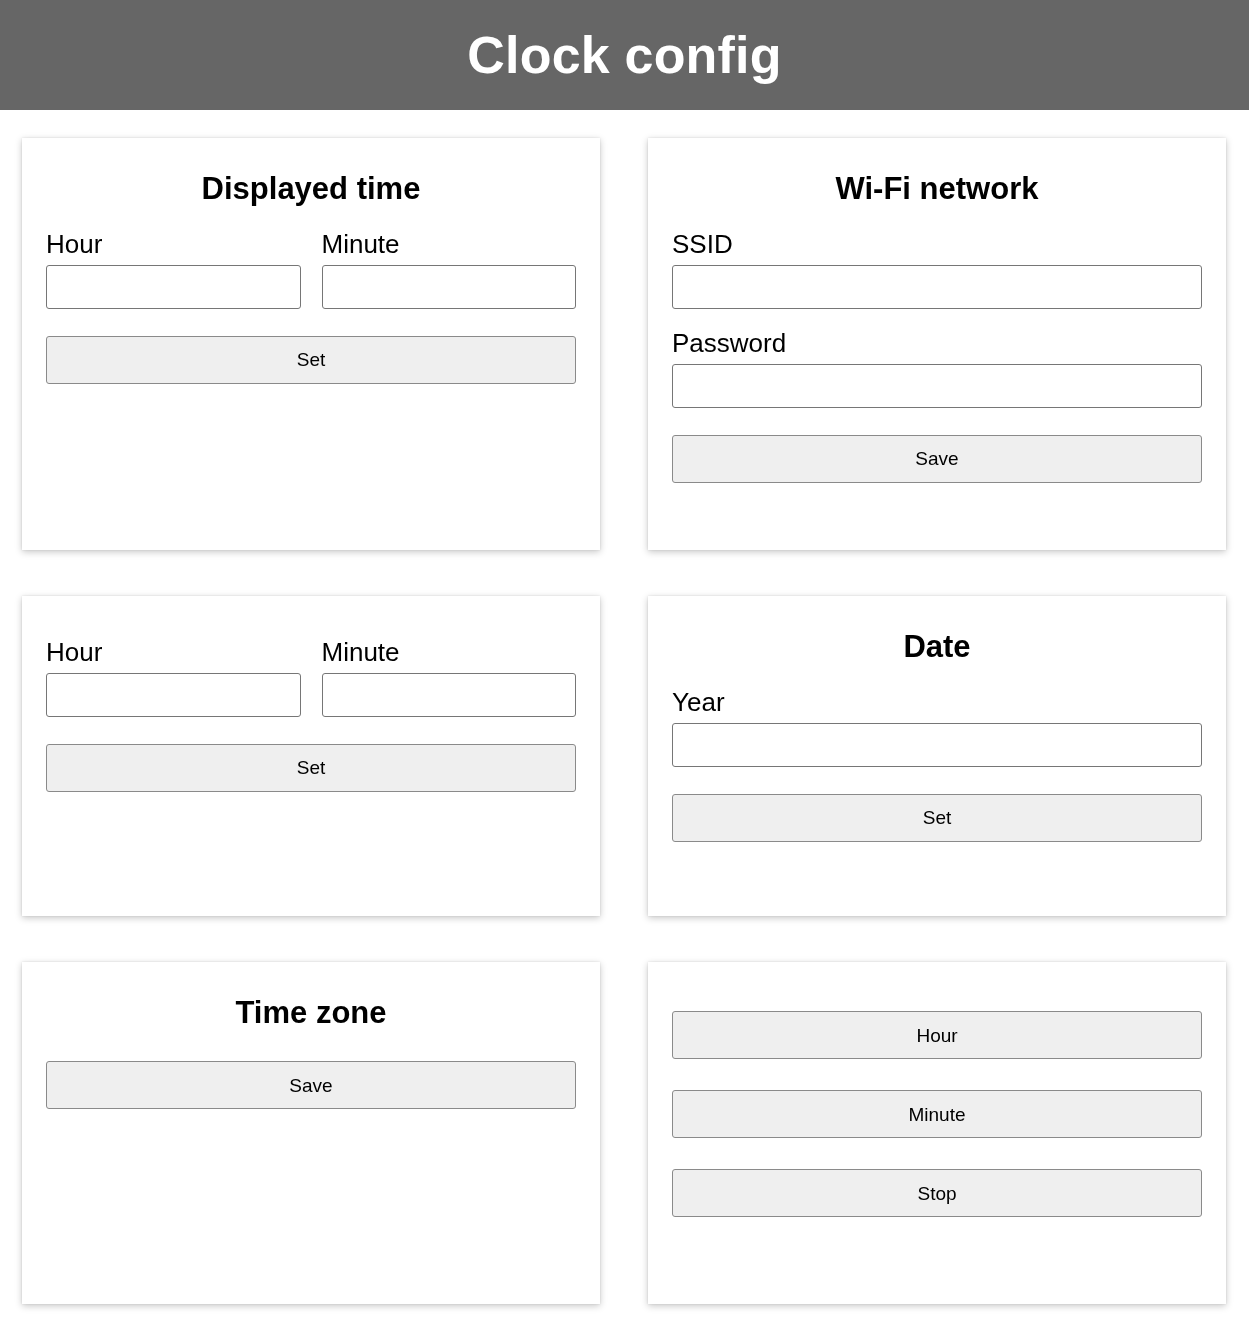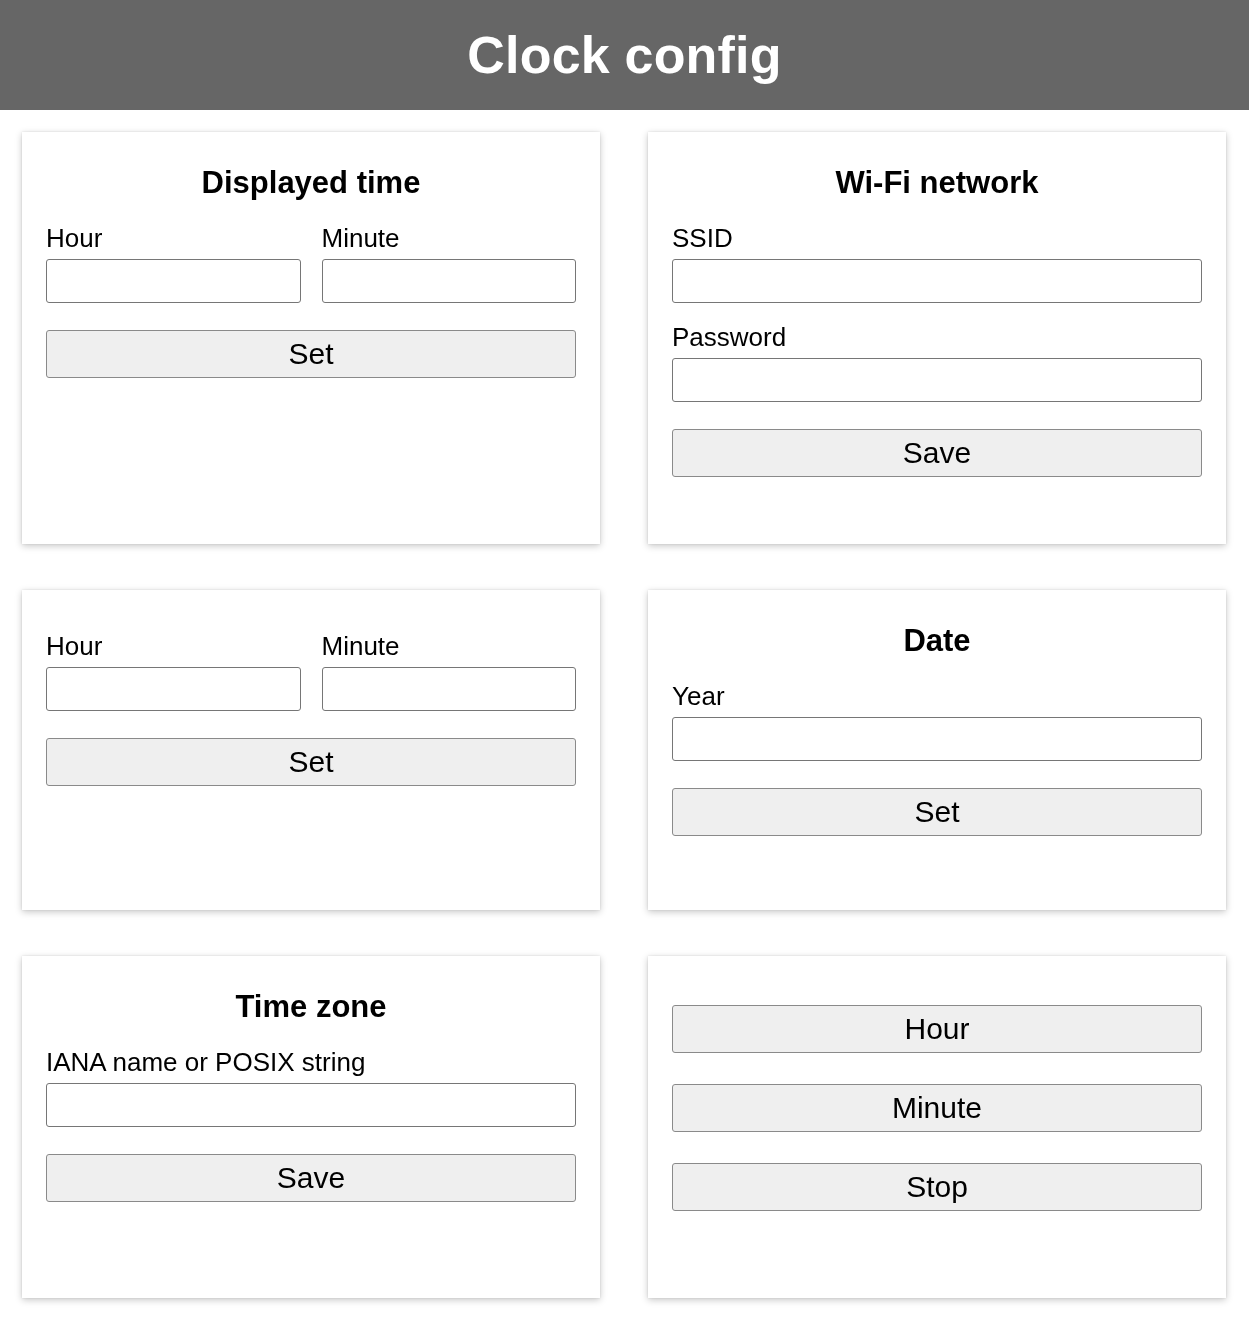--- a/index.html
+++ b/index.html
@@ -33,21 +33,21 @@
     letter-spacing: 0.2px;
     line-height: 1;
   }
 
   
   .grid {
     display: grid;
     grid-template-columns: 578px 578px;
     column-gap: 48px;
     row-gap: 46px;
-    padding: 22px 23px 23px 22px;
+    padding: 28px 23px 23px 22px;
     box-sizing: border-box;
     align-items: stretch;
   }
 
   .card {
     background: #ffffff;
     box-shadow: 0 2px 7px rgba(0,0,0,0.22), 0 0 2px rgba(0,0,0,0.10);
     box-sizing: border-box;
     padding: 22px 24px 22px 24px;
     display: flex;
@@ -102,21 +102,21 @@
   
   .btn {
     display: block;
     width: 100%;
     height: 48px;
     margin-top: 27px;
     background: #efefef;
     border: 1px solid #8a8a8a;
     border-radius: 3px;
     font-family: "Liberation Sans", sans-serif;
-    font-size: 30px;
+    font-size: 19px;
     color: #000000;
     text-align: center;
     line-height: 1;
     cursor: pointer;
     box-sizing: border-box;
   }
   .btn-stack .btn { margin-top: 31px; }
   .btn-stack .btn:first-child { margin-top: 27px; }
 </style>
 </head>
@@ -180,26 +180,20 @@
       <div class="field">
         <label class="field-label">Year</label>
         <input class="text-input" type="text" value="" style="">
       </div>
     </div>
     <button class="btn">Set</button>
   </section>
 
   <section class="card card-row-3">
     <h2 class="card-title">Time zone</h2>
-    <div class="field-block">
-      <div class="field">
-        <label class="field-label">IANA name or POSIX string</label>
-        <input class="text-input" type="text" value="" style="">
-      </div>
-    </div>
     <button class="btn">Save</button>
   </section>
 
   <section class="card card-row-3">
     <div class="btn-stack">
       <button class="btn">Hour</button>
       <button class="btn">Minute</button>
       <button class="btn">Stop</button>
     </div>
   </section>

